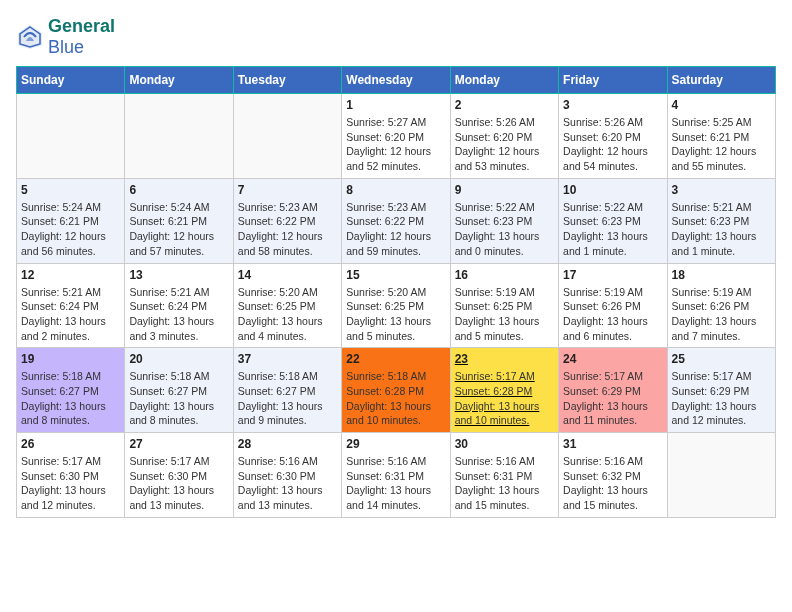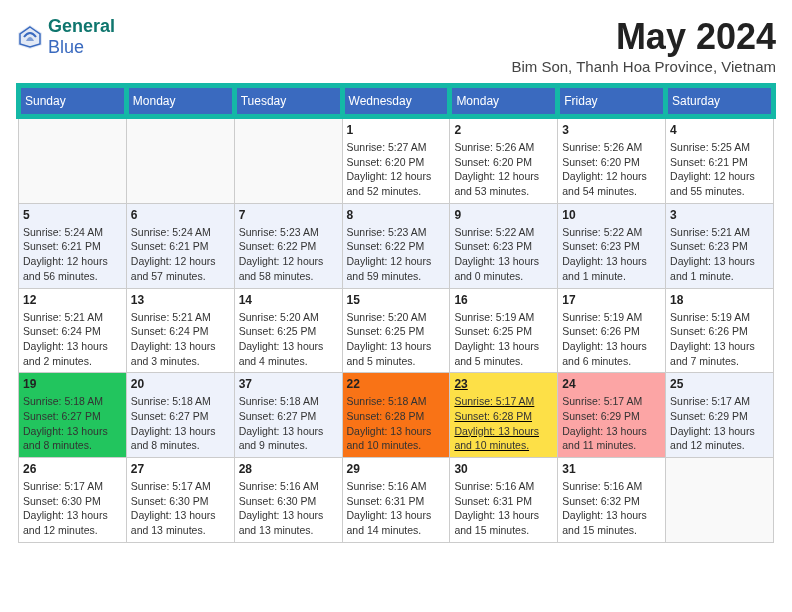--- a/index.html
+++ b/index.html
@@ -41,22 +41,22 @@
       width: 100%;
       border-collapse: collapse;
       font-size: 11px;
     }
     .calendar th {
       background: #3a6abf;
       color: #fff;
       padding: 6px 4px;
       text-align: left;
       font-size: 12px;
-      font-weight: normal;
-      border: 5px solid #14b8a6;
+      font-weight: bold;
+      border: 1px solid #14b8a6;
     }
     .calendar td {
       border: 1px solid #ccc;
       vertical-align: top;
       padding: 4px;
       width: calc(100% / 7);
       min-height: 80px;
       background: #fff;
     }
     .calendar td.empty {
@@ -86,24 +86,20 @@
       <polygon points="14,2 26,10 26,22 14,26 2,22 2,10" fill="#3a6abf" opacity="0.15"></polygon>
       <polygon points="14,4 24,11 24,21 14,24 4,21 4,11" fill="none" stroke="#3a6abf" stroke-width="1.5"></polygon>
       <path d="M8,14 Q14,6 20,14" fill="none" stroke="#3a6abf" stroke-width="2"></path>
       <path d="M10,18 Q14,10 18,18" fill="#3a6abf" opacity="0.6"></path>
     </svg>
     <div>
       <span style="font-size:18px;font-weight:bold;color:#0f766e;">General</span><br>
       <span style="font-size:18px;font-weight:normal;color:#3a6abf;">Blue</span>
     </div>
   </div>
-  <div class="title-area">
-    <div class="month-year">May 2024</div>
-    <div class="location">Bim Son, Thanh Hoa Province, Vietnam</div>
-  </div>
 </div>
 
 <table class="calendar">
   <thead>
     <tr>
     <th>Sunday</th>
         <th>Monday</th>
         <th>Tuesday</th>
         <th>Wednesday</th>
         <th>Monday</th>
@@ -241,21 +237,21 @@
         </td>
         <td>
           <div class="day-number">18</div>
           <div class="day-info" style="white-space: pre-line;">Sunrise: 5:19 AM
 Sunset: 6:26 PM
 Daylight: 13 hours
 and 7 minutes.</div>
         </td>
       </tr>
       <tr style="background: rgb(240, 244, 251);">
-        <td style="background: #22c55e;">
+        <td style="background: #c4b5fd;">
           <div class="day-number">19</div>
           <div class="day-info" style="white-space: pre-line;">Sunrise: 5:18 AM
 Sunset: 6:27 PM
 Daylight: 13 hours
 and 8 minutes.</div>
         </td>
         <td style="background: rgb(238, 242, 251);">
           <div class="day-number">20</div>
           <div class="day-info" style="white-space: pre-line;">Sunrise: 5:18 AM
 Sunset: 6:27 PM

